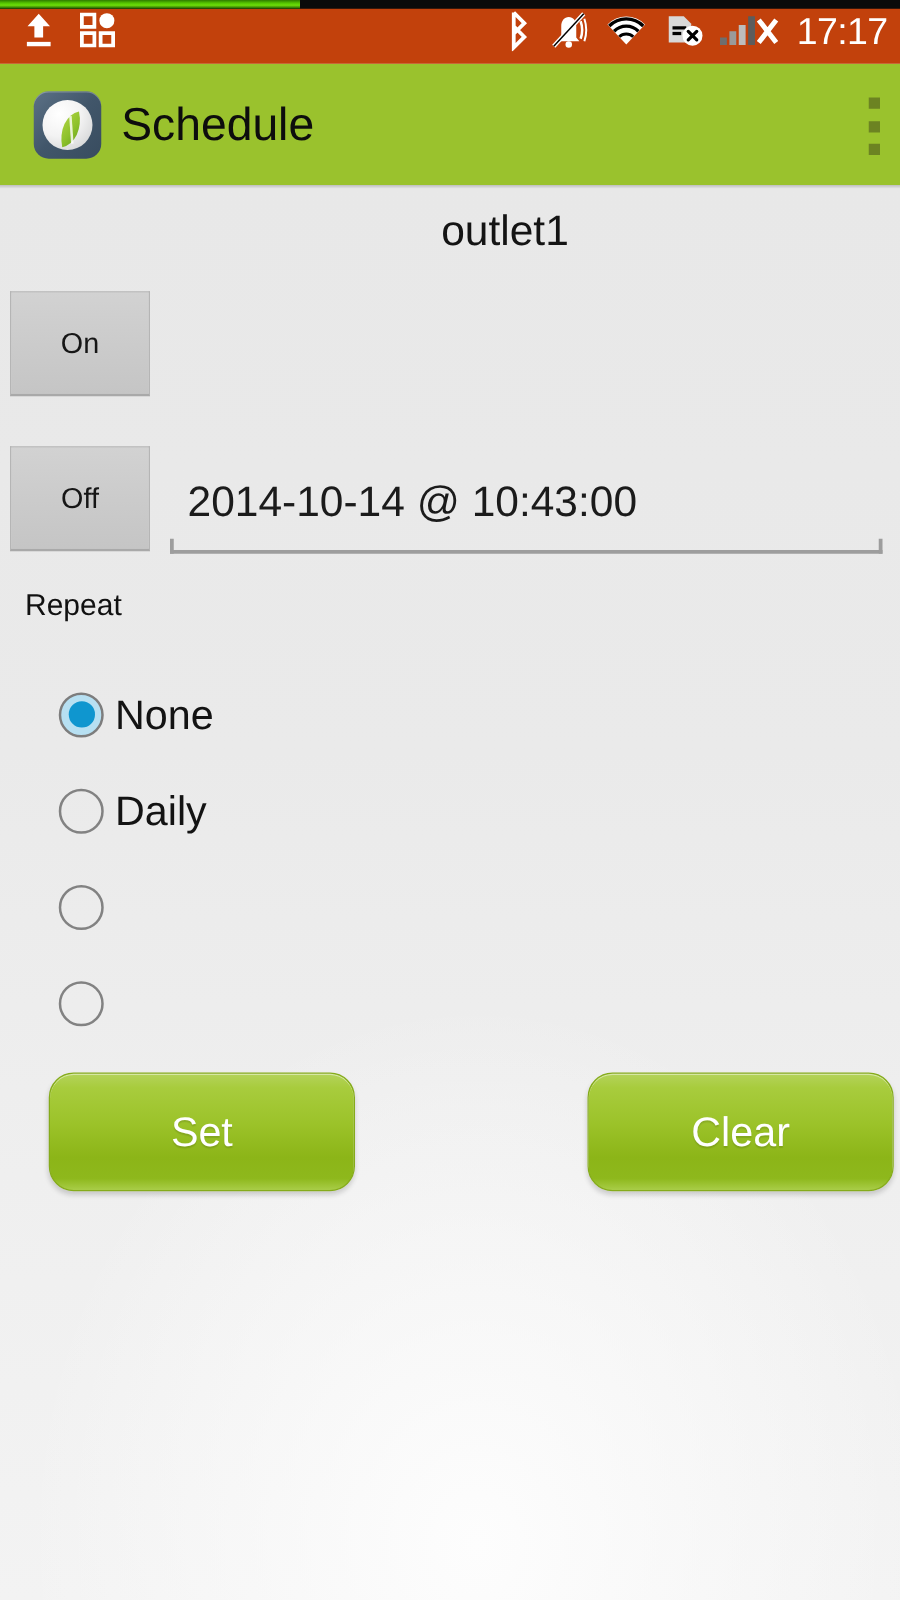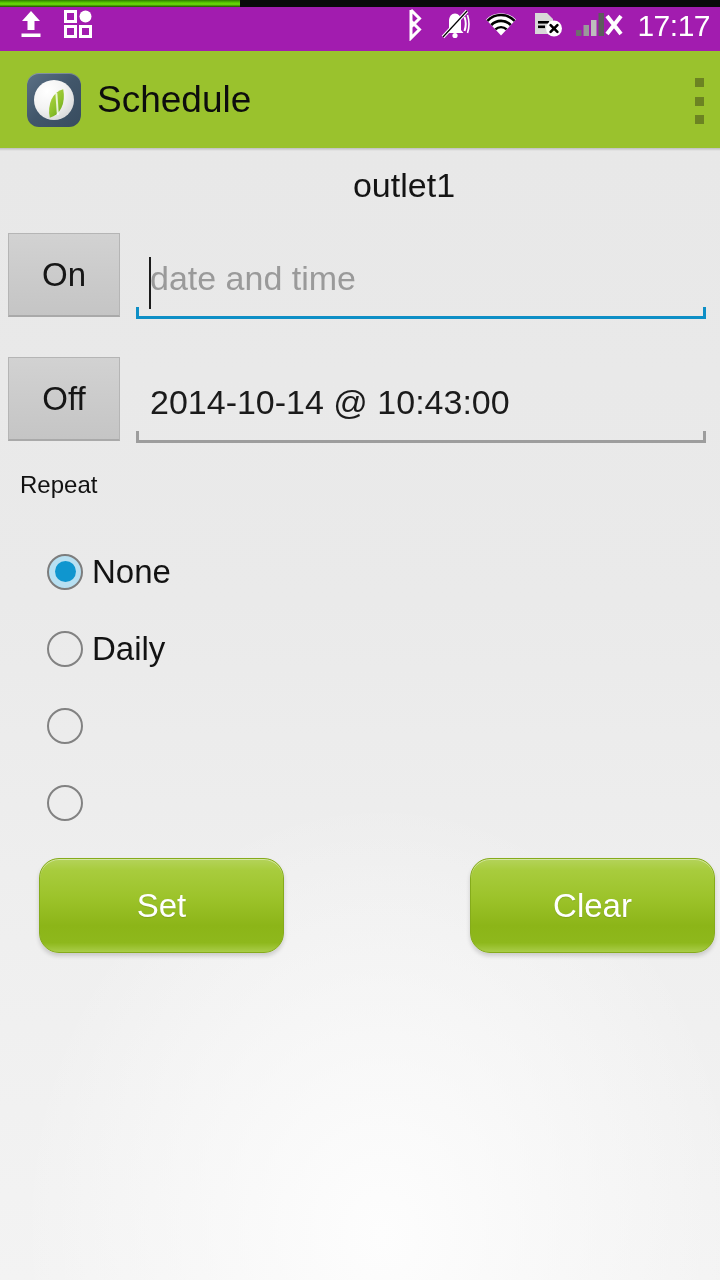--- a/index.html
+++ b/index.html
@@ -36,21 +36,21 @@
     height: 7px;
     background: linear-gradient(to bottom, #2f7a00 0%, #54c400 35%, #6ddd0a 60%, #1d4f00 100%);
   }
 
   
   .status-bar {
     position: absolute;
     top: 0; left: 0;
     width: 720px;
     height: 51px;
-    background: #a21caf;
+    background: #c2410c;
     z-index: 30;
   }
   .status-left {
     position: absolute;
     left: 18px;
     top: 9px;
     display: flex;
     align-items: center;
     gap: 20px;
   }
@@ -191,21 +191,21 @@
     position: absolute;
     left: 8px;
     top: 0;
     width: 112px;
     height: 84px;
     background: linear-gradient(to bottom, #d2d2d2 0%, #cbcbcb 52%, #c5c5c5 100%);
     border: 1px solid #b5b5b5;
     border-bottom: 2px solid #a9a9a9;
     box-sizing: border-box;
     color: #161616;
-    font-size: 33px;
+    font-size: 23px;
     display: flex;
     align-items: center;
     justify-content: center;
     font-family: "Liberation Sans", sans-serif;
   }
 
   .field {
     position: absolute;
     left: 136px;
     top: 6px;
@@ -438,29 +438,20 @@
       <span class="overflow-dot"></span>
     </div>
   </div>
 
   <div class="content">
 
     <div class="outlet-title">outlet1</div>
 
     <div class="row row-on">
       <div class="state-btn">On</div>
-      <div class="field">
-        <span class="caret"></span>
-        <span class="field-text placeholder">date and time</span>
-        <div class="underline focused">
-          <span class="tick-l"></span>
-          <span class="bar"></span>
-          <span class="tick-r"></span>
-        </div>
-      </div>
     </div>
 
     <div class="row row-off">
       <div class="state-btn">Off</div>
       <div class="field">
         <span class="field-text value">2014-10-14 @ 10:43:00</span>
         <div class="underline normal">
           <span class="tick-l"></span>
           <span class="bar"></span>
           <span class="tick-r"></span>

